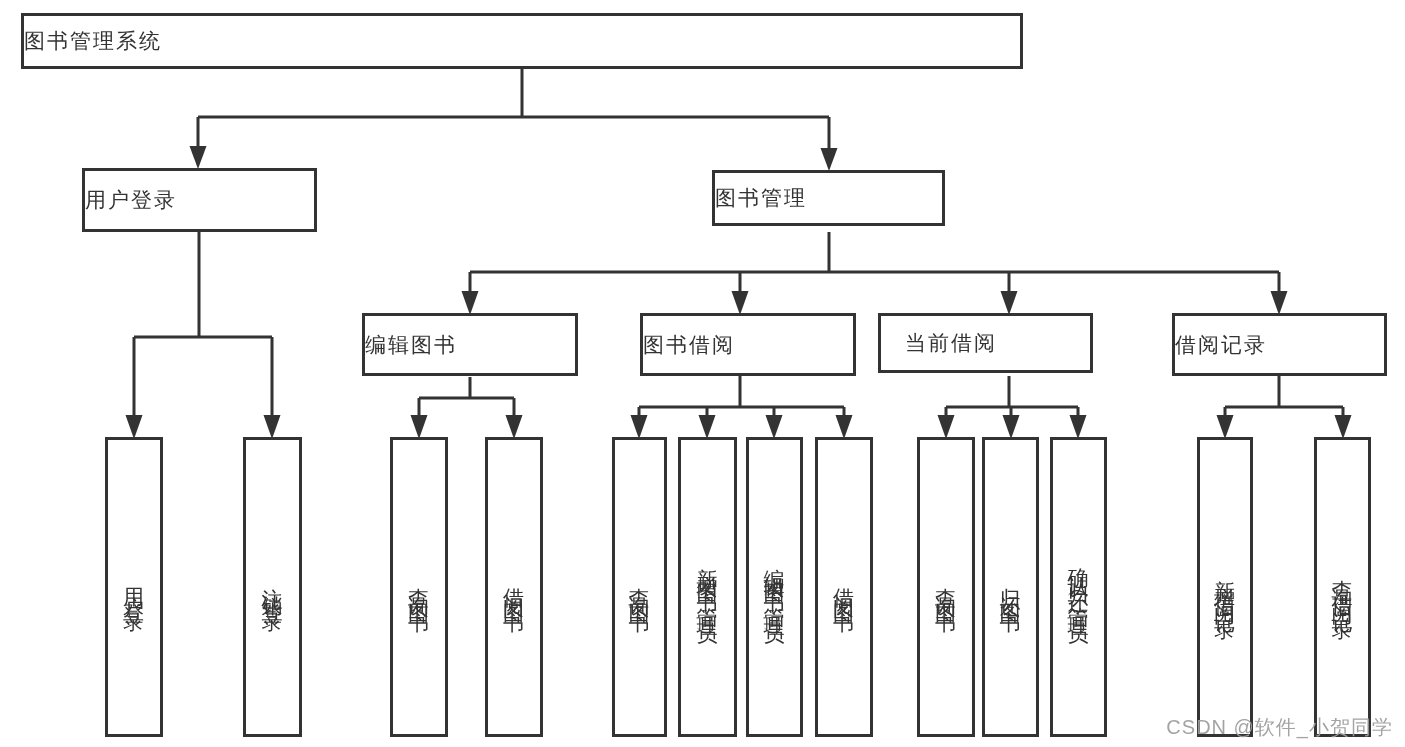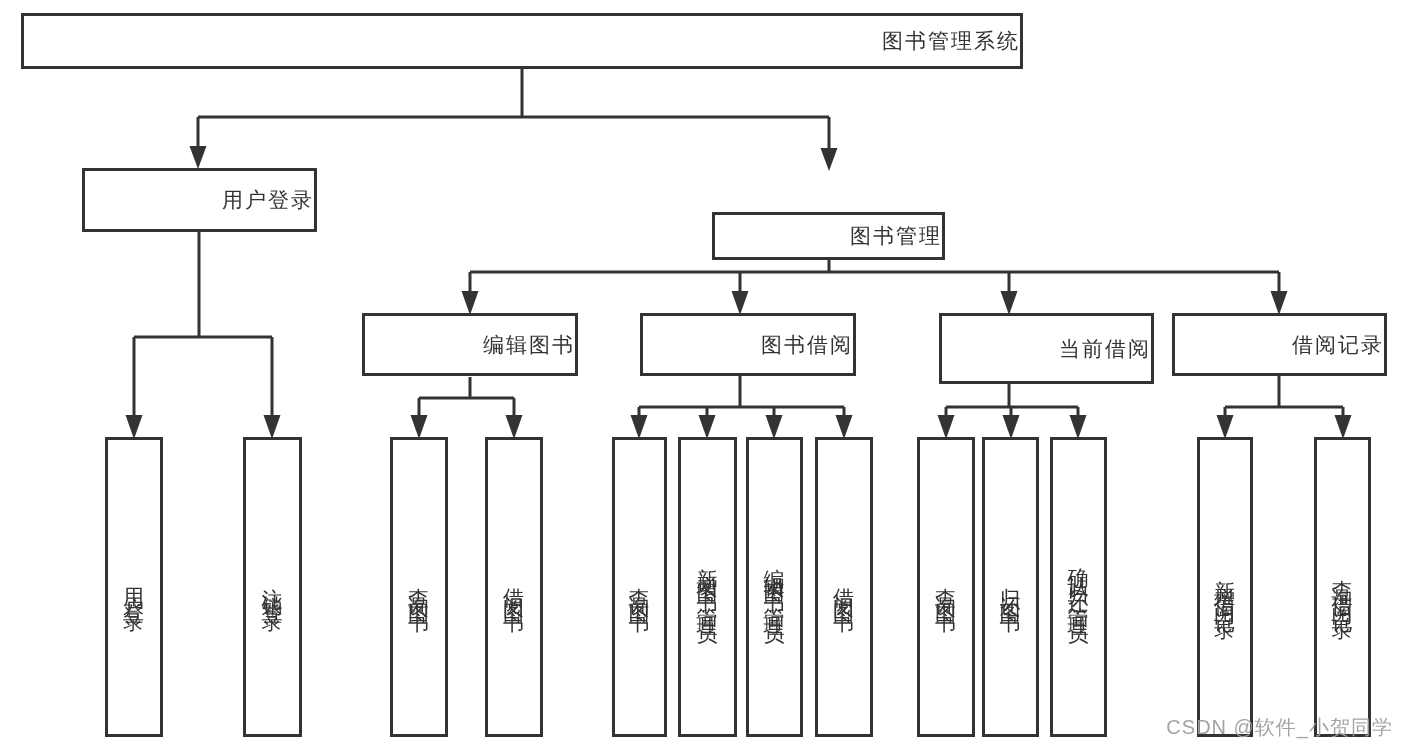--- a/index.html
+++ b/index.html
@@ -1,36 +1,36 @@
 <!DOCTYPE html>
 <html><head>
 <meta charset="utf-8">
 <style>
   html,body{margin:0;padding:0;background:#fff;}
   body{width:1405px;height:747px;position:relative;overflow:hidden;
        font-family:"Liberation Sans","DejaVu Sans",sans-serif;color:#333;}
   #canvas{position:absolute;inset:0;width:1405px;height:747px;}
   svg.connectors{position:absolute;left:0;top:0;z-index:1;}
   .hbox{position:absolute;z-index:2;border:3px solid #333;background:#fff;
-        display:flex;align-items:center;justify-content:flex-end;
+        display:flex;align-items:center;justify-content:flex-start;
         font-size:21px;letter-spacing:2px;color:#333;box-sizing:border-box;}
   .leaf{position:absolute;z-index:2;top:437px;height:300px;border:3px solid #333;
         background:#fff;display:flex;align-items:center;justify-content:center;
         box-sizing:border-box;}
   .leaf span{writing-mode:vertical-rl;text-orientation:mixed;font-size:21px;
         letter-spacing:8px;line-height:1;color:#333;white-space:nowrap;}
   .watermark{position:absolute;z-index:3;right:12px;bottom:6px;font-size:20px;
         color:rgba(158,158,158,0.95);letter-spacing:1px;}
   
   #n-root{left:21px;top:13px;width:1002px;height:56px;}
   #n-user-login{left:82px;top:168px;width:235px;height:64px;}
-  #n-book-mgmt{left:712px;top:170px;width:233px;height:48px;margin-top:42px;}
+  #n-book-mgmt{left:712px;top:170px;width:233px;height:56px;}
   #n-new-book{left:362px;top:313px;width:216px;height:63px;}
   #n-book-borrow{left:632px;top:313px;width:216px;height:63px;margin-left:8px;}
-  #n-current-borrow{left:939px;top:313px;width:215px;height:71px;}
+  #n-current-borrow{left:878px;top:313px;width:215px;height:60px;padding-left:24px;}
   #n-borrow-records{left:1172px;top:313px;width:215px;height:63px;}
   #l-a1{left:105px;width:58px;} #l-a2{left:243px;width:59px;}
   #l-b1{left:390px;width:58px;} #l-b2{left:485px;width:58px;}
   #l-c1{left:612px;width:55px;} #l-c2{left:678px;width:59px;}
   #l-c3{left:746px;width:57px;} #l-c4{left:815px;width:58px;}
   #l-d1{left:917px;width:58px;} #l-d2{left:982px;width:57px;}
   #l-d3{left:1050px;width:57px;}
   #l-e1{left:1197px;width:56px;} #l-e2{left:1314px;width:57px;}
 </style>
 </head>

